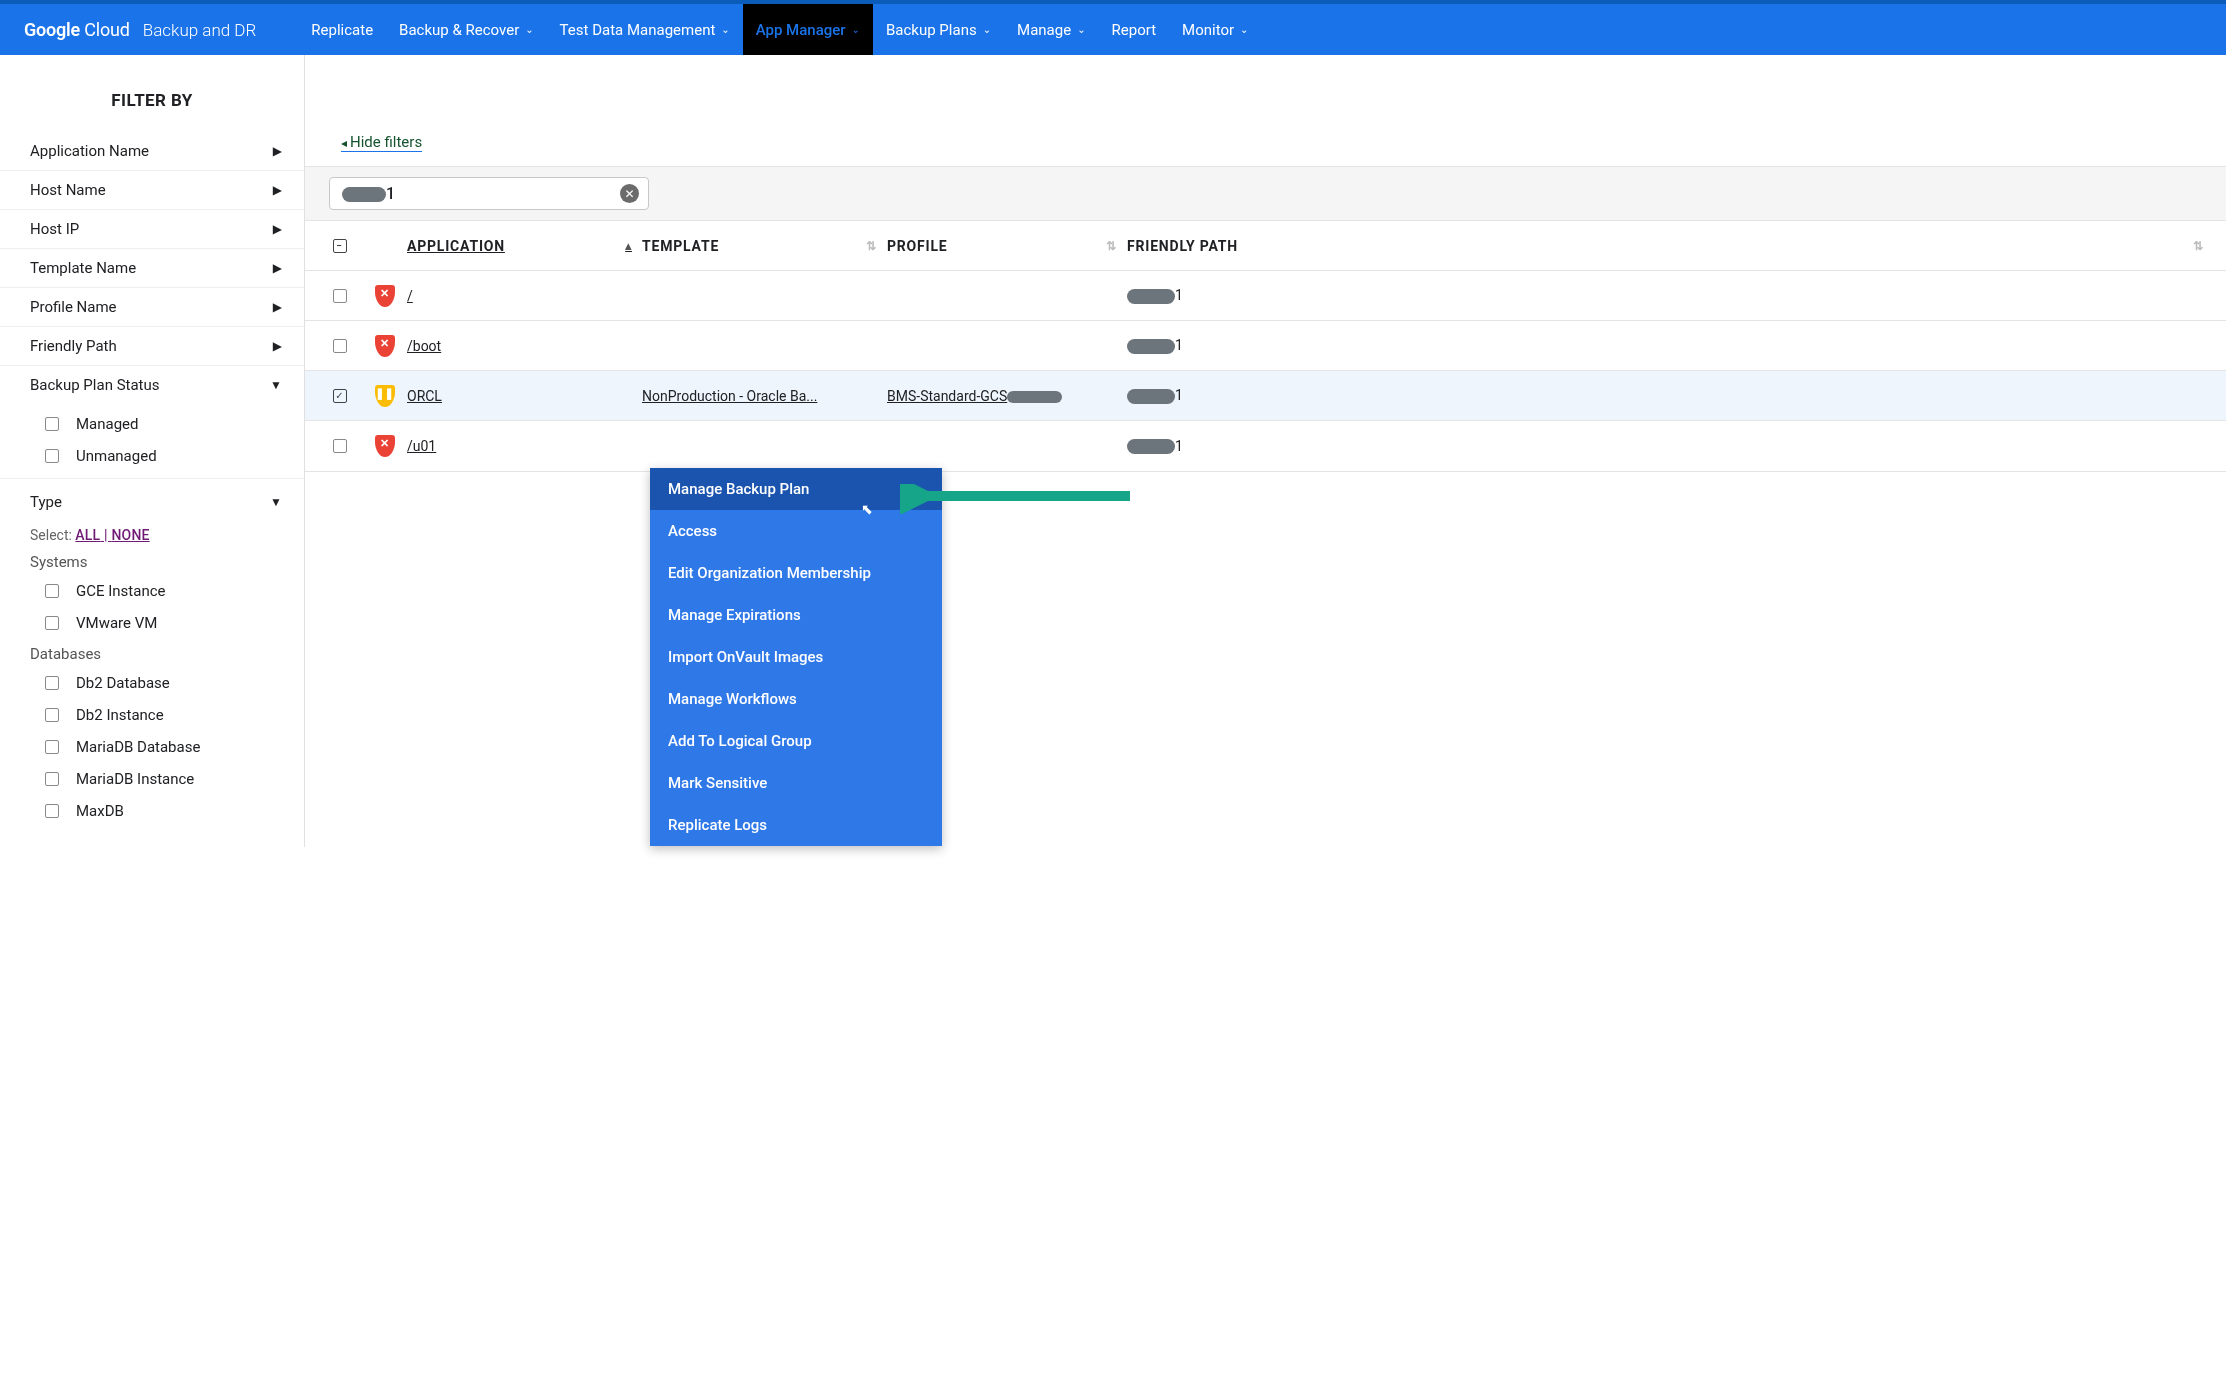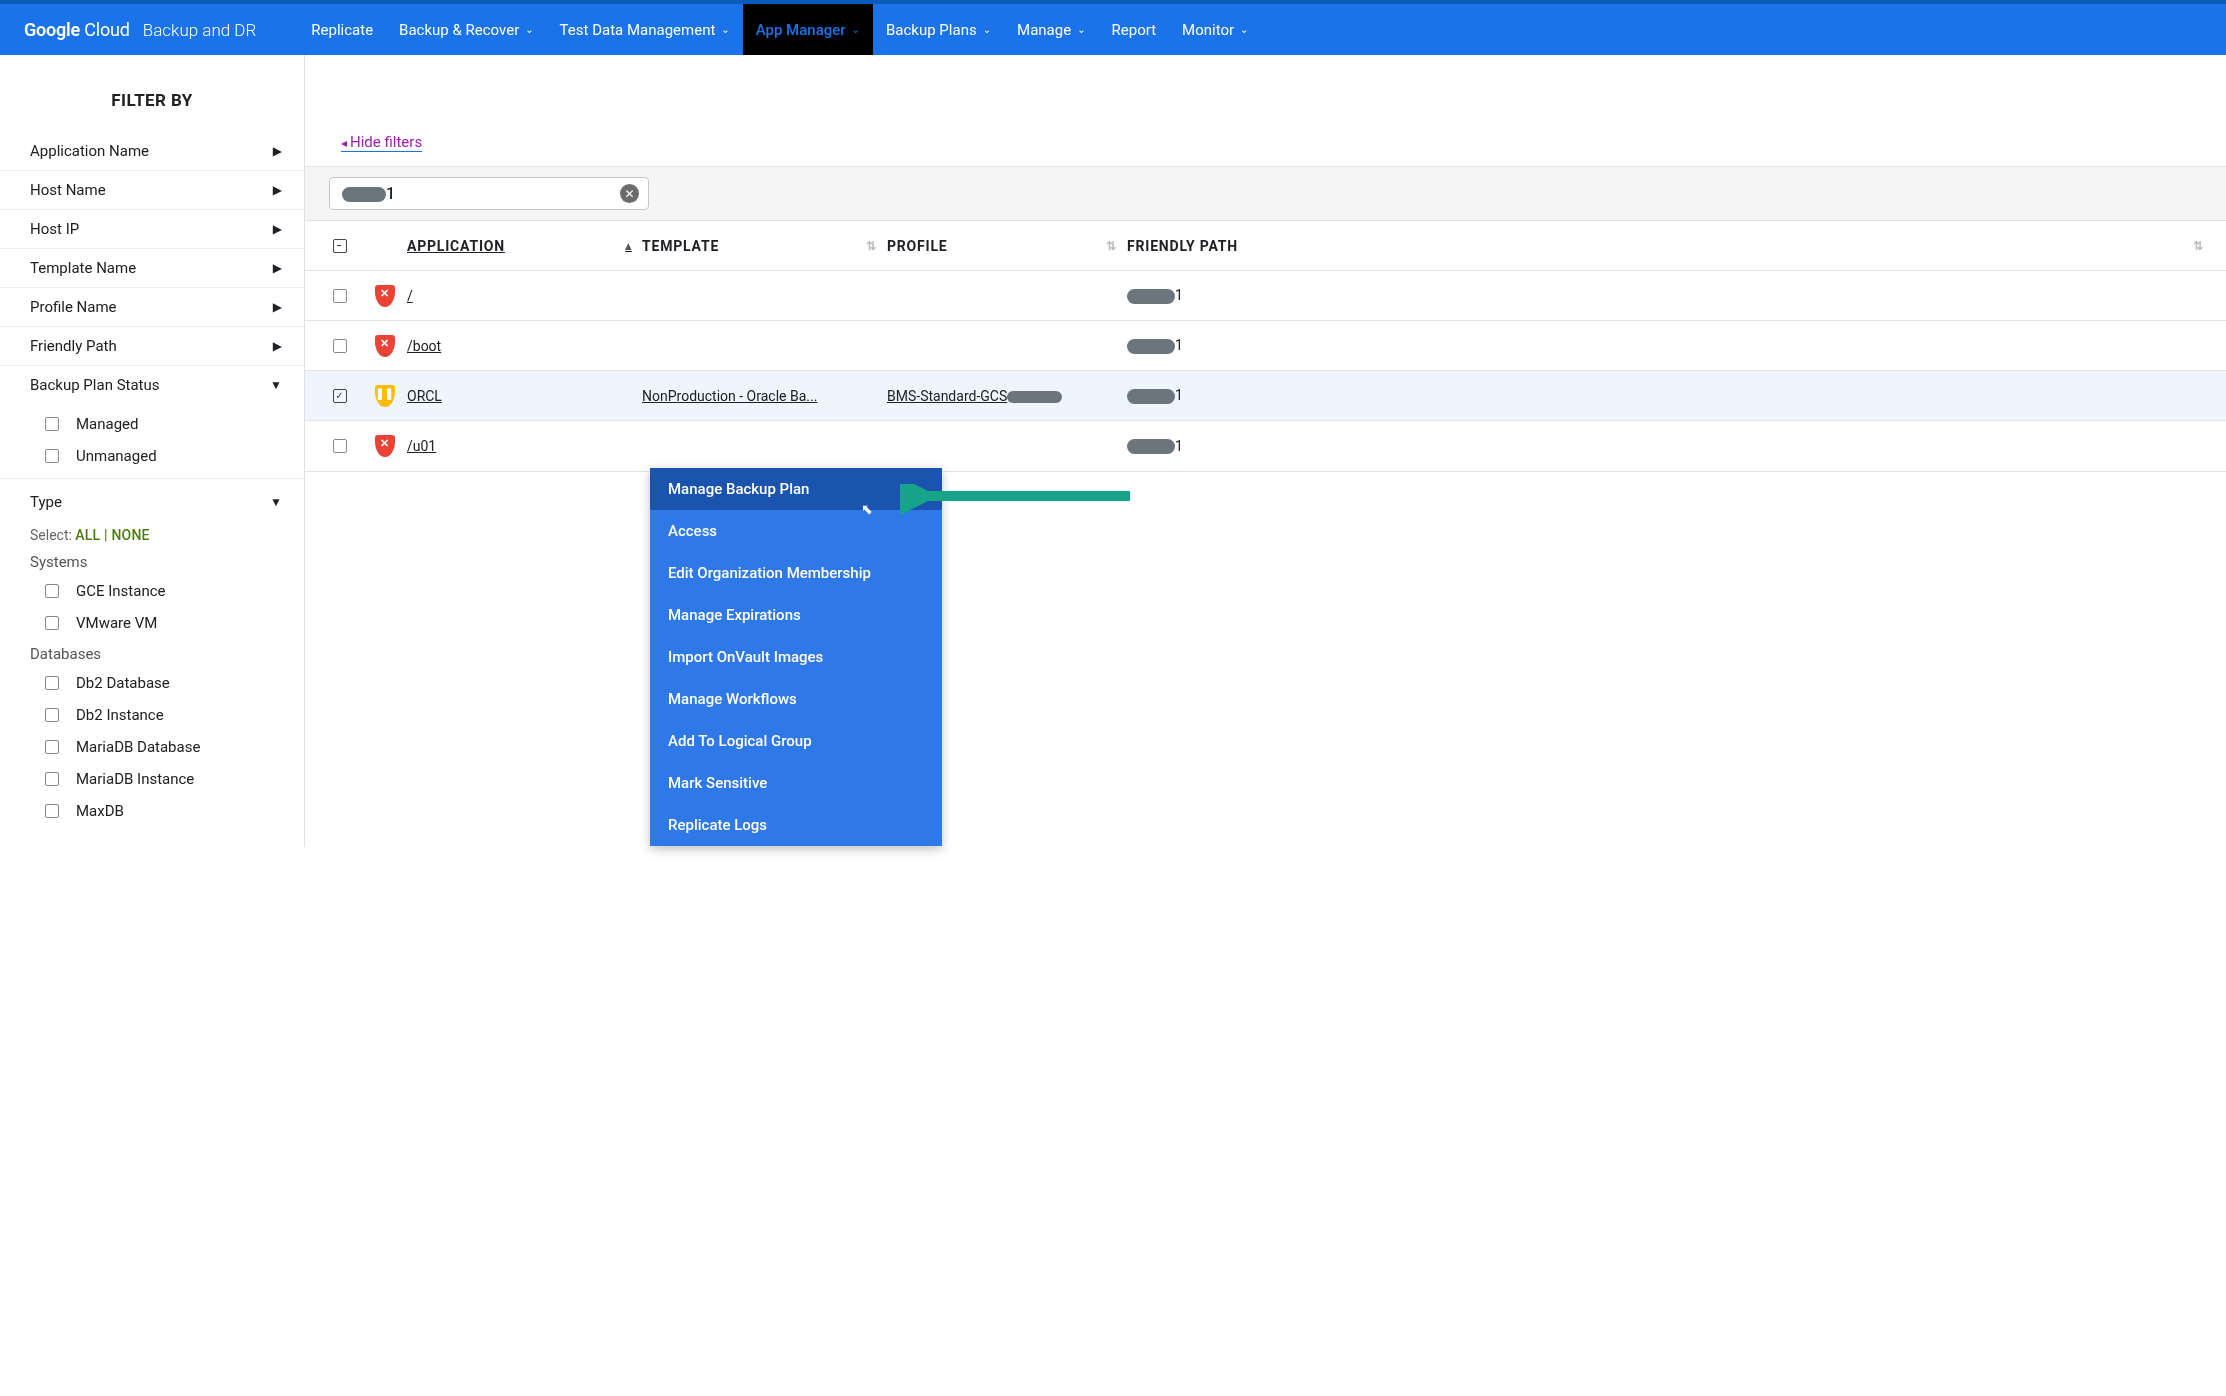--- a/index.html
+++ b/index.html
@@ -52,38 +52,38 @@
       cursor: pointer;
       font-size: 15px;
     }
     .filter-row:first-of-type { border-top: 1px solid #eee; }
     .filter-caret { font-size: 12px; }
 
     .filter-sub { padding: 7px 0 7px 45px; font-size: 15px; display: flex; align-items: center; gap: 17px; }
     .filter-group-pad { padding: 4px 0 6px 0; border-bottom: 1px solid #eee; }
 
     .select-row { padding: 0 0 4px 30px; font-size: 14px; color: #666; }
-    .alln { color: #4d7c0f; font-weight: 500; letter-spacing: 0.2px; }
+    .alln { color: #701a75; font-weight: 500; letter-spacing: 0.2px; text-decoration: underline; }
     .section-label { padding: 6px 0 4px 30px; font-size: 15px; color: #555; }
 
     .chk {
       width: 14px; height: 14px;
       border: 1.5px solid #888;
       border-radius: 2px;
       display: inline-block;
       flex-shrink: 0;
     }
 
     
     .content { flex: 1; padding: 28px 0 0 0; }
     .page-title { font-size: 26px; font-weight: 400; color: #3c3c3c; margin-left: 24px; }
 
     .hide-filters {
       margin: 50px 8px 0 36px;
-      color: #a21caf;
+      color: #14532d;
       font-size: 15px;
       border-bottom: 1px solid #1a73e8;
       display: inline-block;
       cursor: pointer;
     }
     .hide-filters::before { content: "◂ "; font-size: 12px; border: none; }
 
     .chip-bar {
       margin-top: 14px;
       border-top: 1px solid #e4e4e4;

